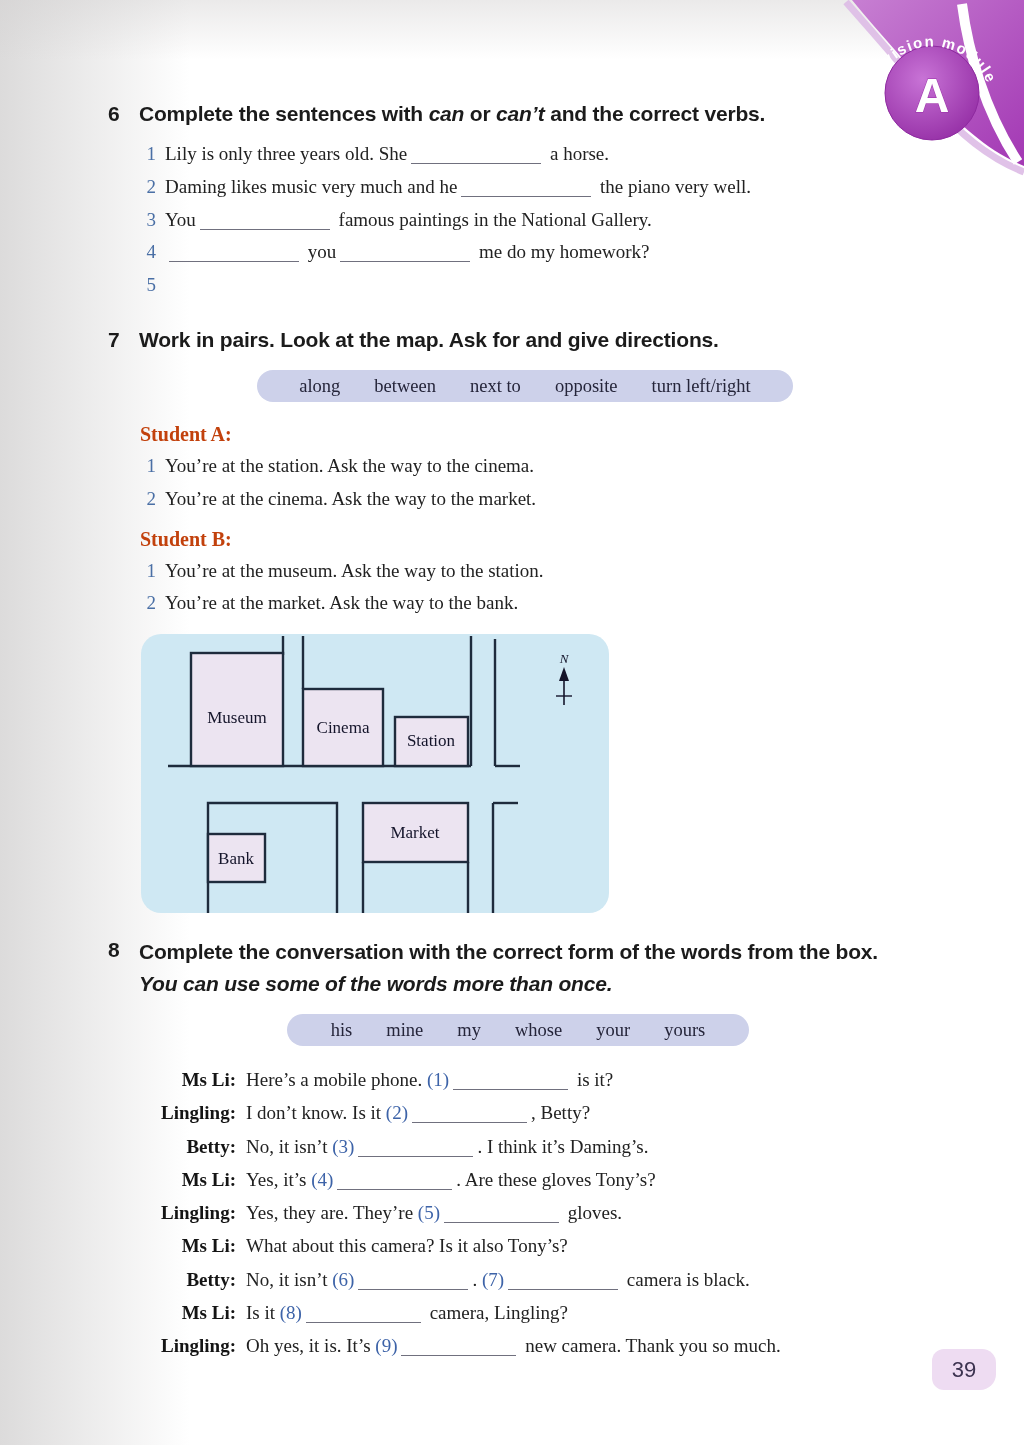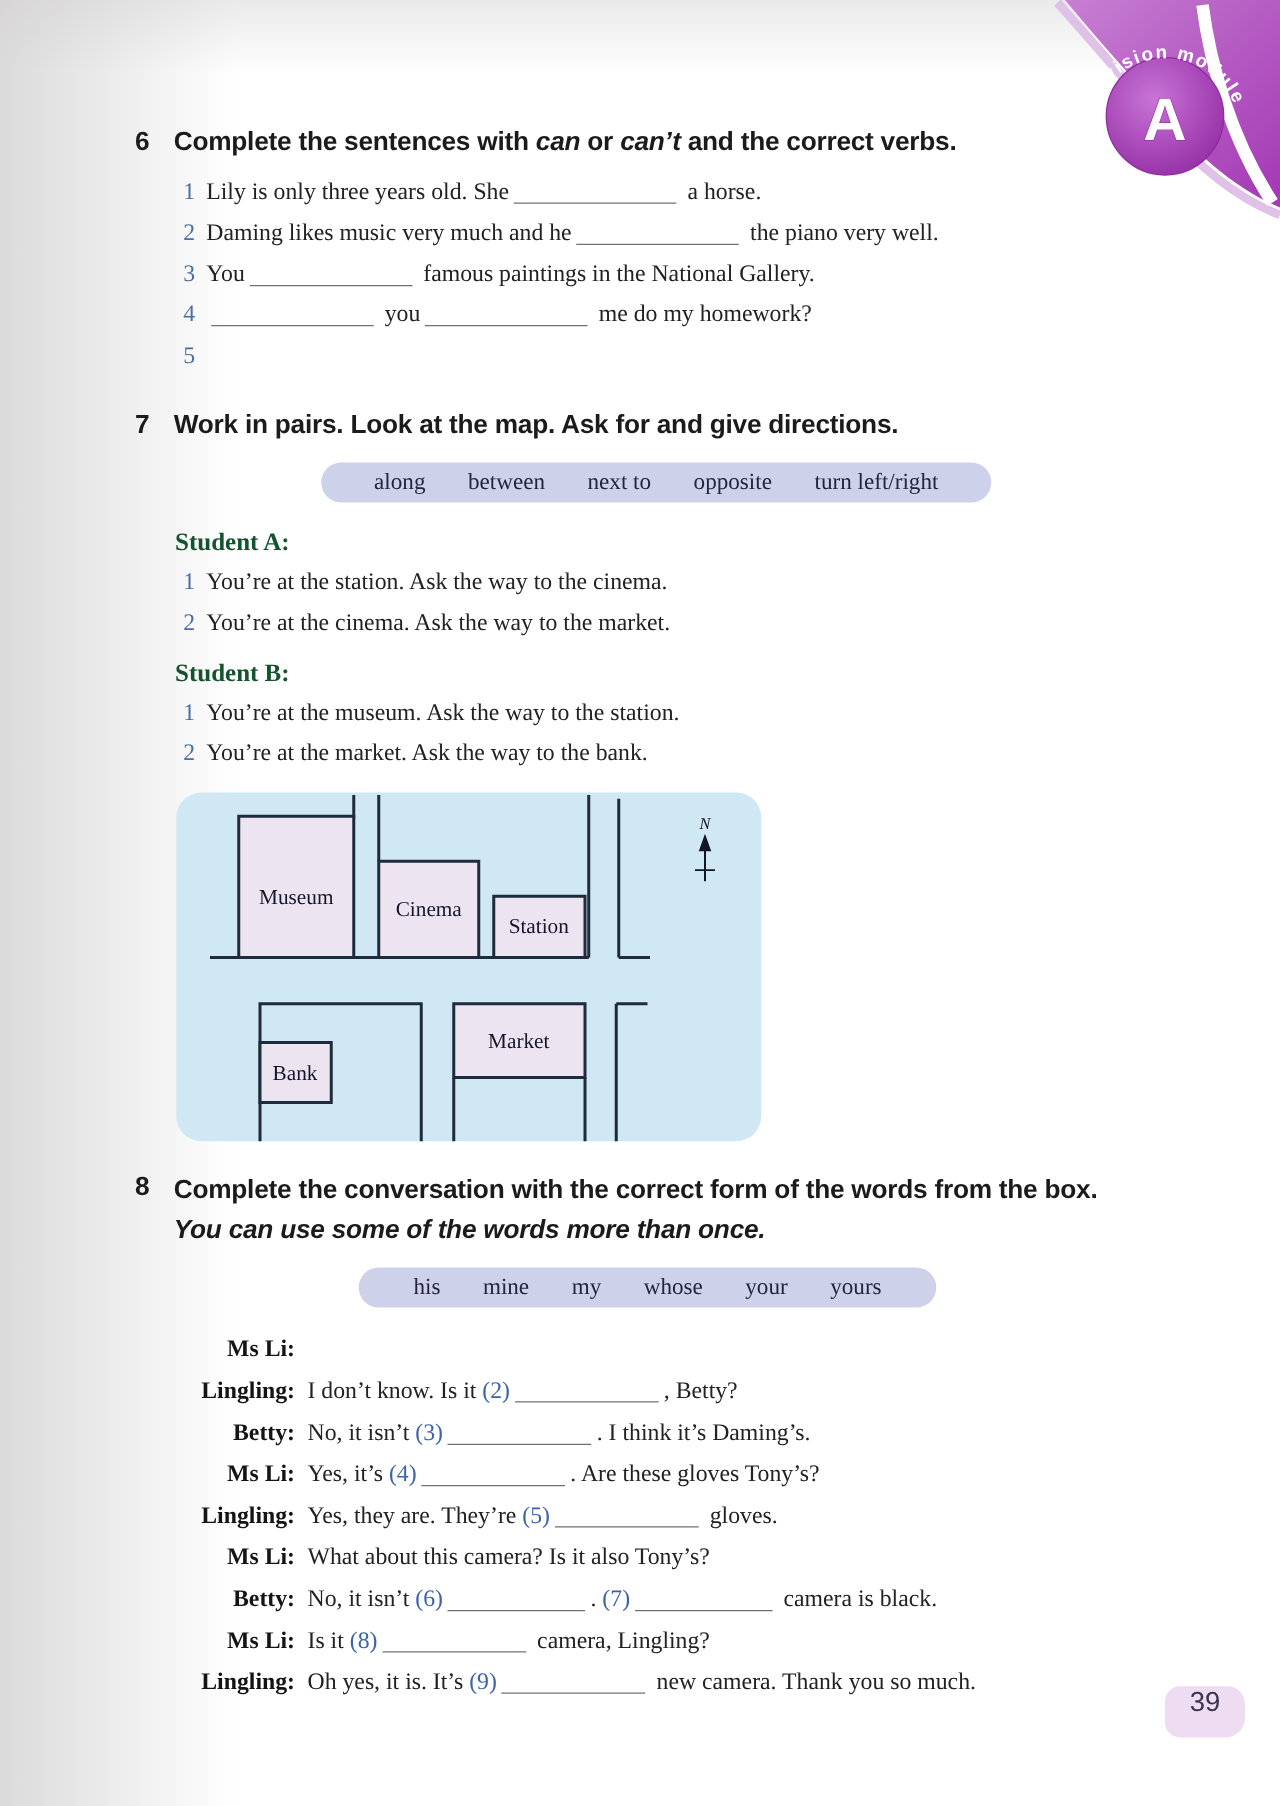--- a/index.html
+++ b/index.html
@@ -35,36 +35,36 @@
     vertical-align:-4px;margin:0 4px;}
   .nseg{color:#3d63a8;}
 
   .word-box{background:#cdd1ea;border-radius:17px;height:32px;
     display:flex;align-items:center;justify-content:center;
     font-size:18.5px;color:#25253a;}
   .word-box .word{margin:0 17px;white-space:nowrap;}
   #wb1{margin:17px 0 0 149px;width:536px;}
   #wb2{margin:14px 0 0 179px;width:462px;}
 
-  .stu-label{font-weight:bold;font-size:20px;margin:21px 0 4px 32px;color:#14532d;}
+  .stu-label{font-weight:bold;font-size:20px;margin:21px 0 4px 32px;color:#c2410c;}
   .stu-label.b2{margin-top:12px;}
   .stu-items{margin-left:37px;}
 
   
   .map-wrap{position:absolute;left:140px;top:633px;width:470px;height:281px;}
 
   
   .dialog{margin-top:17px;}
   .dline{display:flex;font-size:19px;line-height:33.3px;}
   .spk{width:128px;text-align:right;font-weight:bold;padding-right:10px;color:#141414;flex:none;}
   .dtx{flex:1;}
 
   .page-num{position:absolute;left:932px;top:1349px;width:64px;height:41px;
     background:#eedcf2;border-radius:12px 14px 16px 12px;
-    display:flex;justify-content:center;
+    display:flex;align-items:center;justify-content:center;
     font-family:"Liberation Sans",sans-serif;font-size:22px;color:#3c3350;}
 </style>
 </head>
 <body>
 
 <div class="edge-left"></div>
 <div class="edge-top"></div>
 
 <svg class="badge" viewBox="0 0 184 220">
   <defs>
@@ -210,20 +210,21 @@
       <span class="word">mine</span>
       <span class="word">my</span>
       <span class="word">whose</span>
       <span class="word">your</span>
       <span class="word">yours</span>
     </div>
 
   <div class="dialog">
     <div class="dline">
       <span class="spk">Ms Li:</span>
+      <span class="dtx"><span class="tseg">Here’s a mobile phone. </span><span class="nseg">(1)</span><span class="blank" style="width: 115px;"></span><span class="tseg"> is it?</span></span>
     </div>
     <div class="dline">
       <span class="spk">Lingling:</span>
       <span class="dtx"><span class="tseg">I don’t know. Is it </span><span class="nseg">(2)</span><span class="blank" style="width: 115px;"></span><span class="tseg">, Betty?</span></span>
     </div>
     <div class="dline">
       <span class="spk">Betty:</span>
       <span class="dtx"><span class="tseg">No, it isn’t </span><span class="nseg">(3)</span><span class="blank" style="width: 115px;"></span><span class="tseg">. I think it’s Daming’s.</span></span>
     </div>
     <div class="dline">

